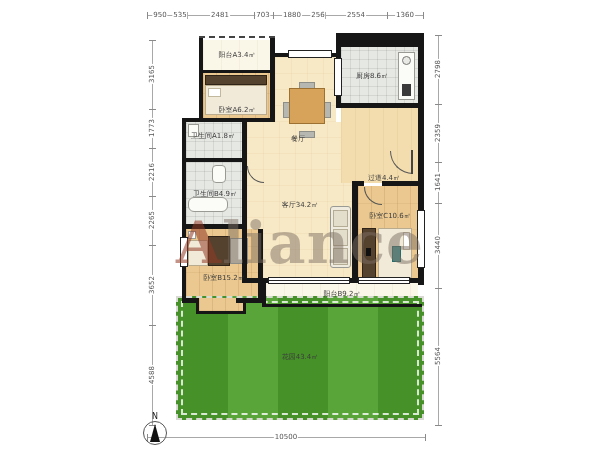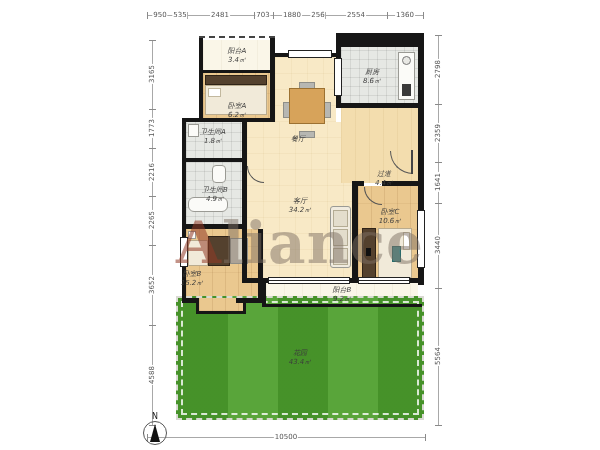--- a/index.html
+++ b/index.html
@@ -37,22 +37,22 @@
   #garden:after{content:"";position:absolute;inset:3px;border:2px dashed rgba(255,255,255,.8);}
   
   .f{position:absolute;z-index:5;box-sizing:border-box;}
   .matt{background:#f1ead9;border:1px solid #b9ab8e;}
   .dark{background:#54412e;border:1px solid #2f2317;}
   .grey{background:#b7b7b2;border:1px solid #8e8e88;}
   .whitef{background:#fbfbf8;border:1px solid #9a9a94;}
   .pillow{background:#ffffff;border:1px solid #c2b89e;}
   
   .rlabel{position:absolute;z-index:8;transform:translate(-50%,-50%);display:flex;
-          flex-direction:column;align-items:center;font-size:7px;line-height:1.3;
-          color:#3c3c3c;white-space:nowrap;font-style:italic;}
+          flex-direction:row;align-items:center;font-size:7px;line-height:1.3;
+          color:#3c3c3c;white-space:nowrap;}
   
   .dline{position:absolute;background:#a8a8a8;z-index:3;}
   .tick{position:absolute;background:#8a8a8a;z-index:3;}
   .dlab{position:absolute;z-index:4;font-size:7px;color:#555;background:#fff;padding:0 1px;
         transform:translate(-50%,-50%);white-space:nowrap;}
   .dlab.vert{transform:translate(-50%,-50%) rotate(-90deg);}
   
   #watermark{position:absolute;left:300px;top:243px;transform:translate(-50%,-50%);z-index:9;
              font-family:"DejaVu Serif","Liberation Serif",serif;font-weight:bold;
              font-size:58px;letter-spacing:1px;pointer-events:none;}
@@ -185,21 +185,21 @@
     <span>34.2㎡</span>
   </div>
   <div class="rlabel" style="left:390px;top:217px">
     <span>卧室C</span>
     <span>10.6㎡</span>
   </div>
   <div class="rlabel" style="left:215px;top:195px">
     <span>卫生间B</span>
     <span>4.9㎡</span>
   </div>
-  <div class="rlabel" style="left:192px;top:279px">
+  <div class="rlabel" style="left:224px;top:279px">
     <span>卧室B</span>
     <span>15.2㎡</span>
   </div>
   <div class="rlabel" style="left:342px;top:295px">
     <span>阳台B</span>
     <span>9.2㎡</span>
   </div>
   <div class="rlabel" style="left:300px;top:358px">
     <span>花园</span>
     <span>43.4㎡</span>

